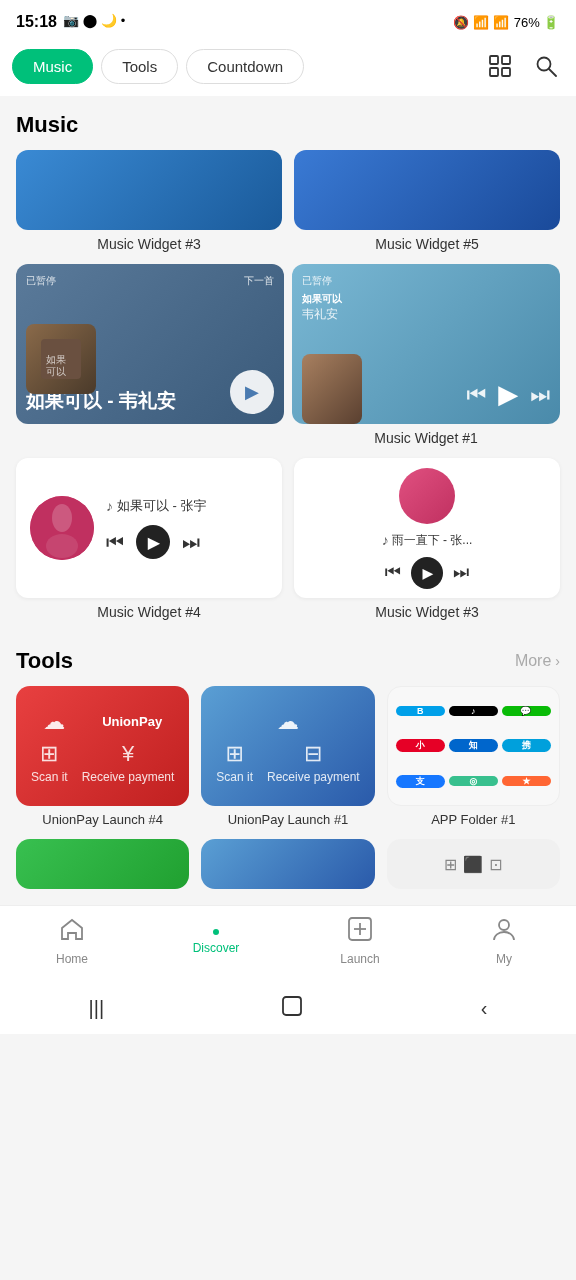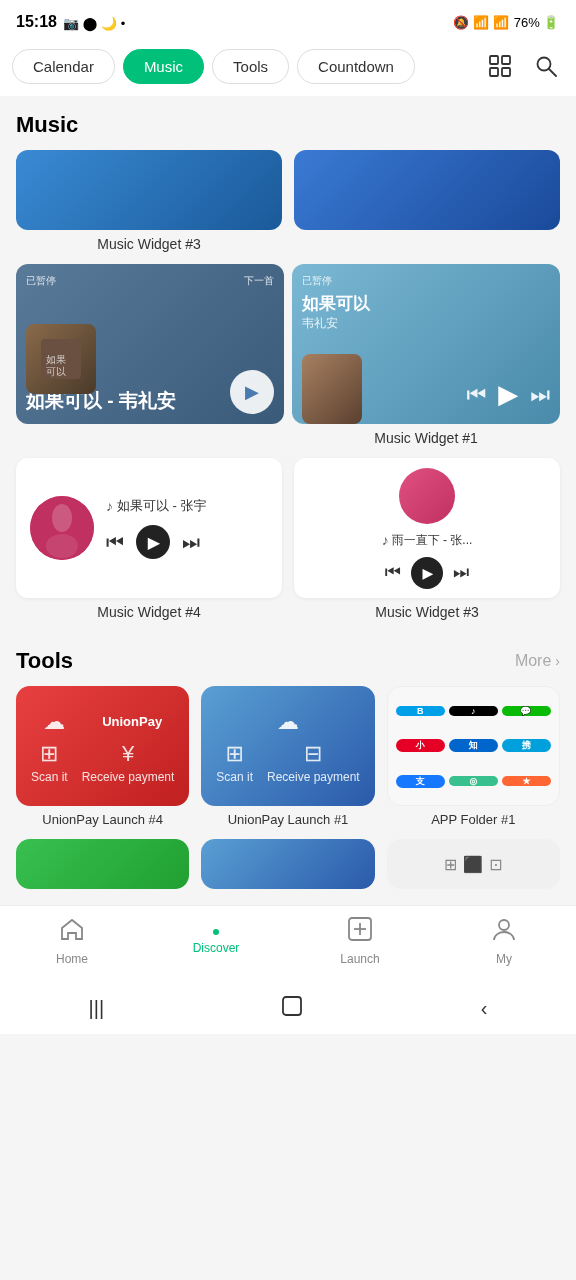--- a/index.html
+++ b/index.html
@@ -16,21 +16,21 @@
     .status-bar {
       background: #fff;
       display: flex;
       justify-content: space-between;
       align-items: center;
       padding: 8px 16px 4px;
       height: 40px;
     }
     .status-time { font-size: 16px; font-weight: 600; color: #000; }
     .status-icons { display: flex; align-items: center; gap: 4px; font-size: 13px; color: #000; }
-    .status-left { display: flex; align-items: flex-end; gap: 6px; }
+    .status-left { display: flex; align-items: flex-start; gap: 6px; }
 
     
     .top-nav {
       background: #fff;
       display: flex;
       align-items: center;
       padding: 8px 12px 12px;
       gap: 8px;
       overflow-x: auto;
     }
@@ -158,21 +158,21 @@
       display: flex;
       flex-direction: column;
       cursor: pointer;
     }
     .widget1-status {
       font-size: 10px;
       color: rgba(255,255,255,0.85);
       margin-bottom: 4px;
     }
     .widget1-song-name {
-      font-size: 17px;
+      font-size: 10px;
       color: #fff;
       font-weight: 700;
     }
     .widget1-artist {
       font-size: 12px;
       color: rgba(255,255,255,0.85);
       margin-bottom: 8px;
     }
     .widget1-album {
       width: 60px; height: 70px;
@@ -436,21 +436,20 @@
   <div class="status-icons">
     <span>🔕</span>
     <span>📶</span>
     <span>📶</span>
     <span>76%</span>
     <span>🔋</span>
   </div>
 </div>
 
 <div class="top-nav">
-  <div class="nav-pill">Calendar</div>
   <div class="nav-pill active">Music</div>
   <div class="nav-pill">Tools</div>
   <div class="nav-pill">Countdown</div>
   <div class="nav-icons">
     <div class="nav-icon-btn">
       <svg width="22" height="22" viewBox="0 0 22 22" fill="none">
         <rect x="1" y="1" width="8" height="8" rx="1" stroke="#333" stroke-width="1.8"></rect>
         <rect x="13" y="1" width="8" height="8" rx="1" stroke="#333" stroke-width="1.8"></rect>
         <rect x="1" y="13" width="8" height="8" rx="1" stroke="#333" stroke-width="1.8"></rect>
         <rect x="13" y="13" width="8" height="8" rx="1" stroke="#333" stroke-width="1.8"></rect>
@@ -470,20 +469,21 @@
 
     <div class="section-title">Music</div>
 
     <div class="music-grid-top">
       <div>
         <div class="music-widget-banner" style="background: linear-gradient(135deg, #3a8ad4, #1a5a9a);"></div>
         <div class="music-widget-label">Music Widget #3</div>
       </div>
       <div>
         <div class="music-widget-banner" style="background: linear-gradient(135deg, #3a7ad4, #1a4a9a);"></div>
+        <div class="music-widget-label">Music Widget #5</div>
       </div>
     </div>
 
     <div class="music-grid-mid">
 
       <div>
         <div class="music-widget-2">
           <div class="widget2-top-row">
             <span>已暂停</span>
             <span style="display:flex;align-items:center;gap:2px;">下一首</span>

